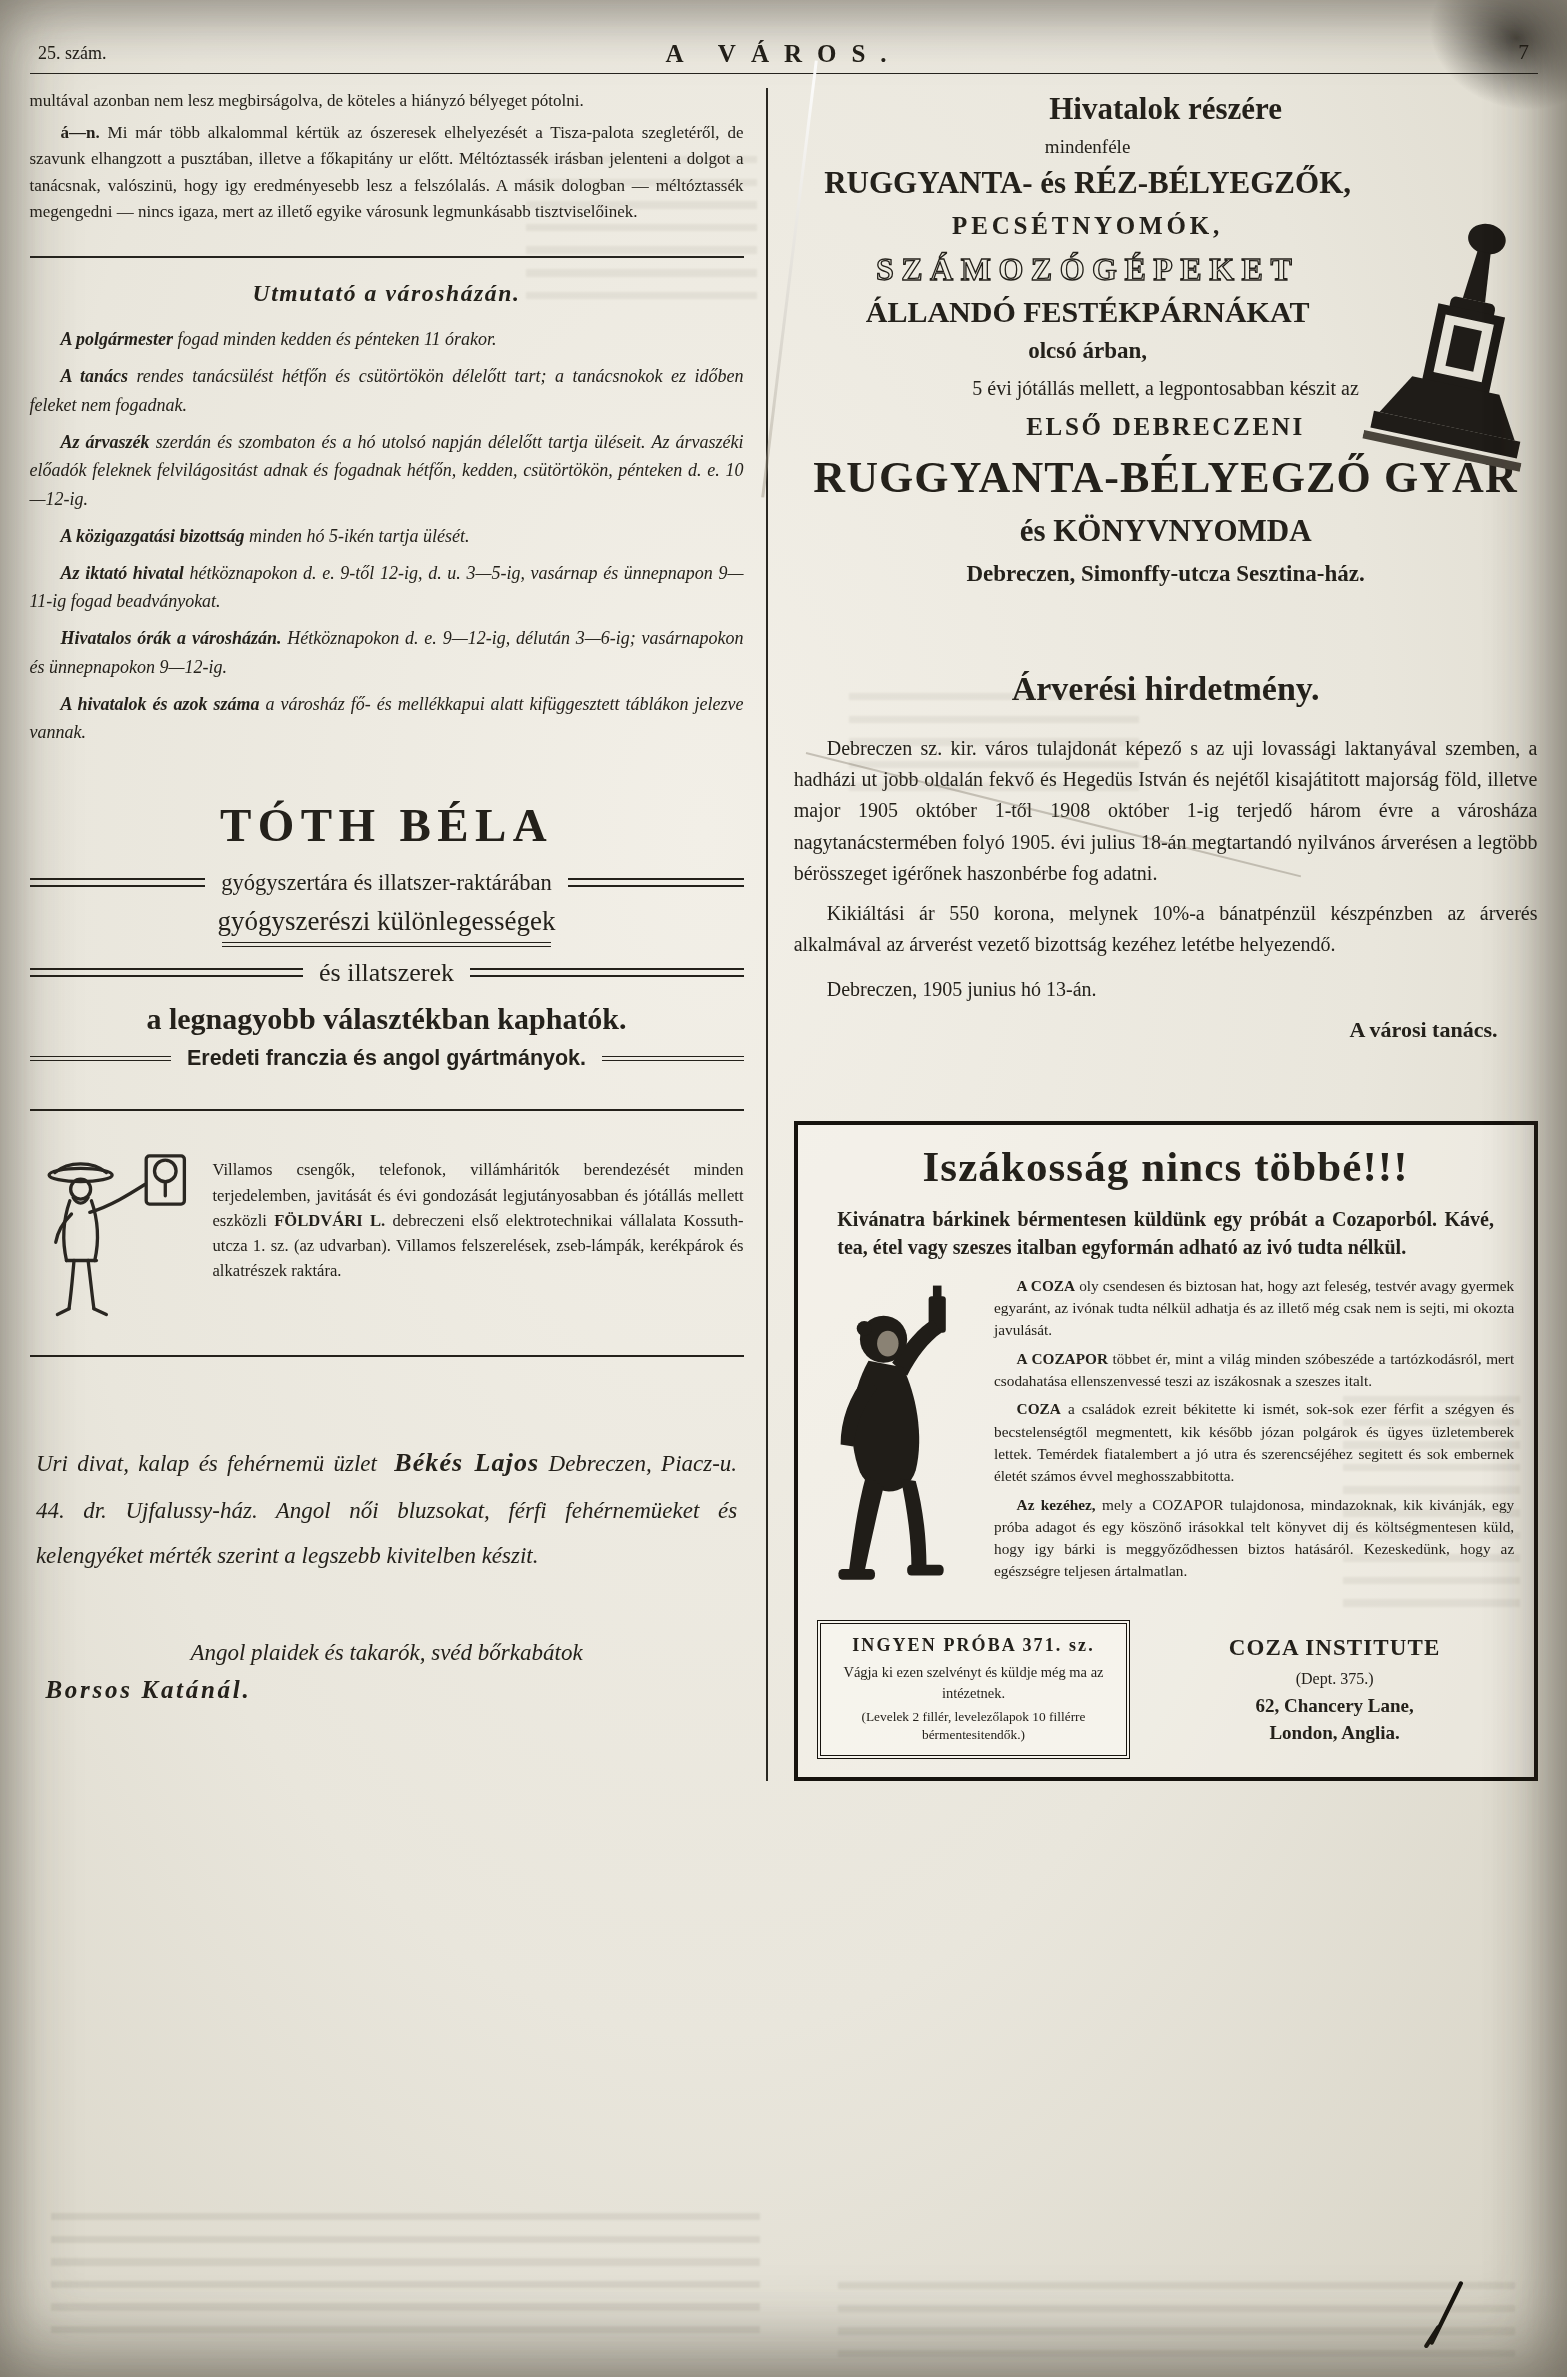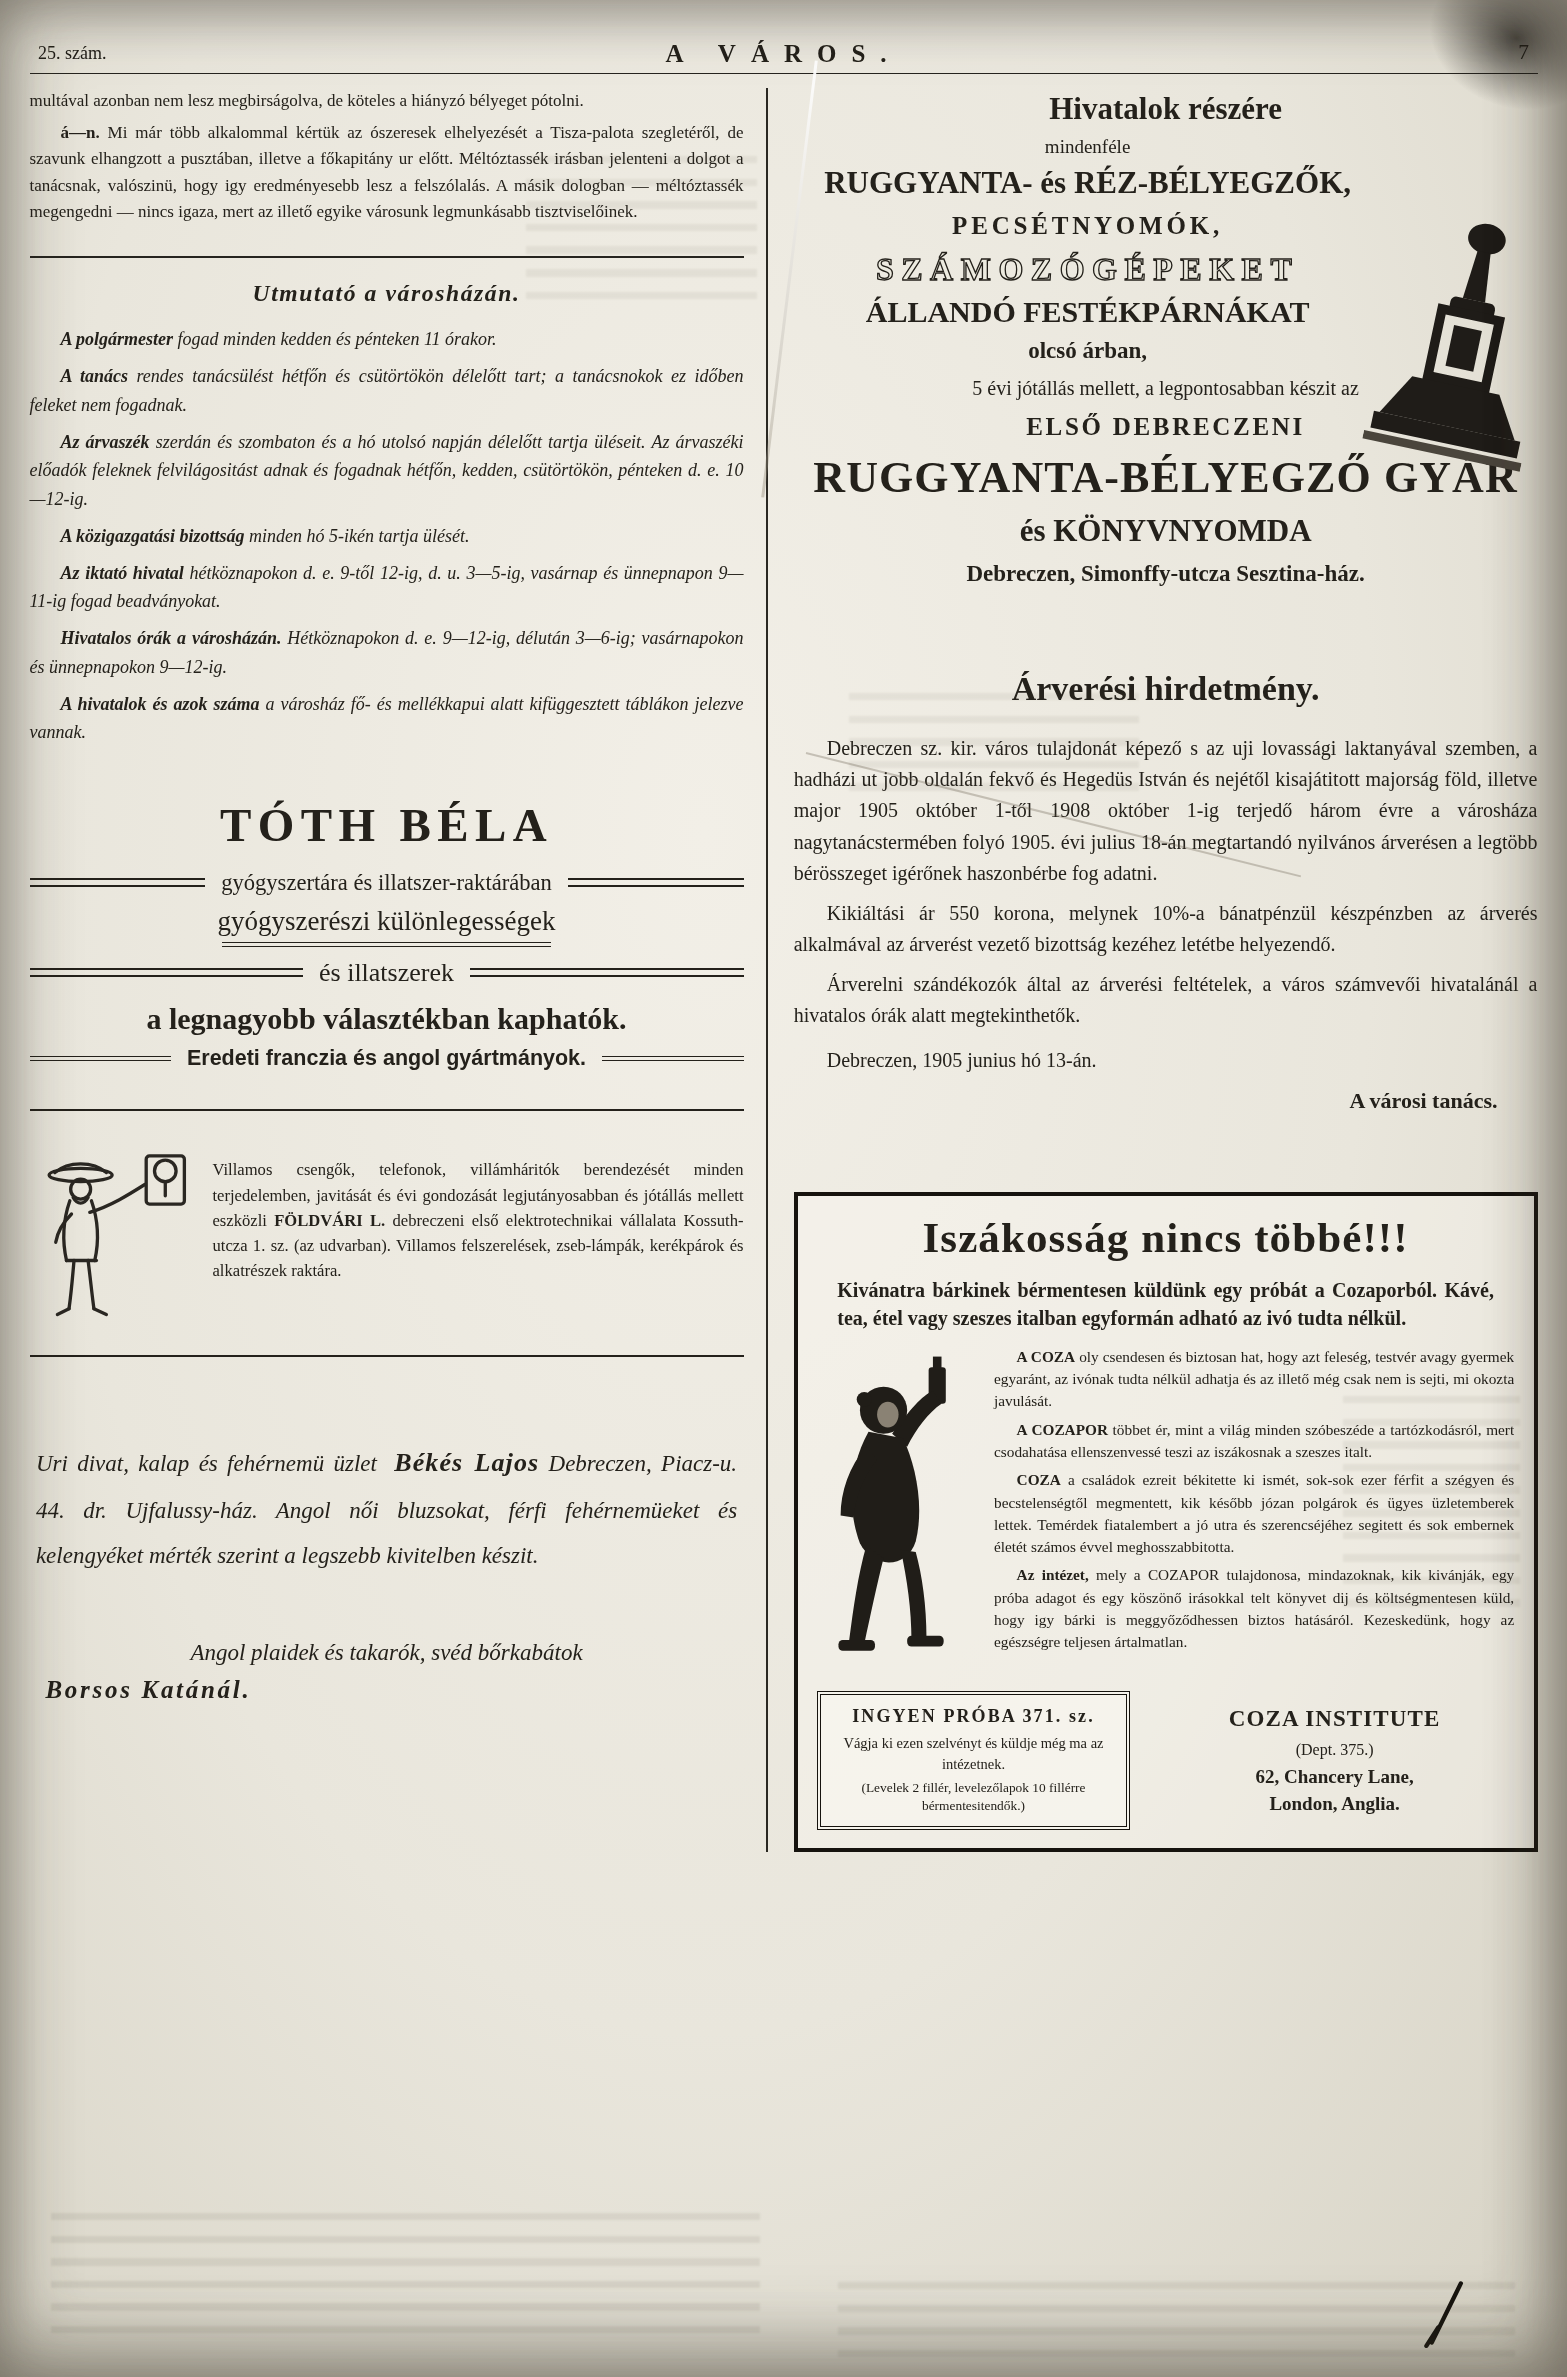--- a/index.html
+++ b/index.html
@@ -254,21 +254,20 @@
         <div class="s10">ELSŐ DEBRECZENI</div>
         <div class="s11">RUGGYANTA-BÉLYEGZŐ GYÁR</div>
         <div class="s12">és KÖNYVNYOMDA</div>
         <div class="s13">Debreczen, Simonffy-utcza Sesztina-ház.</div>
       </div>
 
       <div class="auction">
         <h2 class="auction-title">Árverési hirdetmény.</h2>
         <p class="a-par">Debreczen sz. kir. város tulajdonát képező s az uji lovassági laktanyával szemben, a hadházi ut jobb oldalán fekvő és Hegedüs István és nejétől kisajátitott majorság föld, illetve major 1905 október 1-től 1908 október 1-ig terjedő három évre a városháza nagytanácstermében folyó 1905. évi julius 18-án megtartandó nyilvános árverésen a legtöbb bérösszeget igérőnek haszonbérbe fog adatni.</p>
         <p class="a-par">Kikiáltási ár 550 korona, melynek 10%-a bánatpénzül készpénzben az árverés alkalmával az árverést vezető bizottság kezéhez letétbe helyezendő.</p>
-        <p class="a-par">Árverelni szándékozók által az árverési feltételek, a város számvevői hivatalánál a hivatalos órák alatt megtekinthetők.</p>
         <div class="a-date">Debreczen, 1905 junius hó 13-án.</div>
         <div class="a-sign">A városi tanács.</div>
       </div>
 
       <div class="coza">
         <div class="coza-title">Iszákosság nincs többé!!!</div>
         <p class="coza-intro">Kivánatra bárkinek bérmentesen küldünk egy próbát a Cozaporból. Kávé, tea, étel vagy szeszes italban egyformán adható az ivó tudta nélkül.</p>
         <div class="coza-body">
           <svg class="monkey" viewBox="0 0 150 300">
             <rect x="104" y="18" width="16" height="34" rx="3" fill="#201d18"></rect>
@@ -287,21 +286,21 @@
           <p class="c-par">
             <span class="c-lead">A COZA</span><span> oly csendesen és biztosan hat, hogy azt feleség, testvér avagy gyermek egyaránt, az ivónak tudta nélkül adhatja és az illető még csak nem is sejti, mi okozta javulását.</span>
           </p>
           <p class="c-par">
             <span class="c-lead">A COZAPOR</span><span> többet ér, mint a világ minden szóbeszéde a tartózkodásról, mert csodahatása ellenszenvessé teszi az iszákosnak a szeszes italt.</span>
           </p>
           <p class="c-par">
             <span class="c-lead">COZA</span><span> a családok ezreit békitette ki ismét, sok-sok ezer férfit a szégyen és becstelenségtől megmentett, kik később józan polgárok és ügyes üzletemberek lettek. Temérdek fiatalembert a jó utra és szerencséjéhez segitett és sok embernek életét számos évvel meghosszabbitotta.</span>
           </p>
           <p class="c-par">
-            <span class="c-lead">Az intézet,</span><span> mely a COZAPOR tulajdonosa, mindazoknak, kik kivánják, egy próba adagot és egy köszönő irásokkal telt könyvet dij és költségmentesen küld, hogy igy bárki is meggyőződhessen biztos hatásáról. Kezeskedünk, hogy az egészségre teljesen ártalmatlan.</span>
+            <span class="c-lead">Az kezéhez,</span><span> mely a COZAPOR tulajdonosa, mindazoknak, kik kivánják, egy próba adagot és egy köszönő irásokkal telt könyvet dij és költségmentesen küld, hogy igy bárki is meggyőződhessen biztos hatásáról. Kezeskedünk, hogy az egészségre teljesen ártalmatlan.</span>
           </p>
         </div>
         <div class="coza-bottom">
           <div class="coupon">
             <div class="coupon-l1">INGYEN PRÓBA 371. sz.</div>
             <div class="coupon-l2">Vágja ki ezen szelvényt és küldje még ma az intézetnek.</div>
             <div class="coupon-l3">(Levelek 2 fillér, levelezőlapok 10 fillérre bérmentesitendők.)</div>
           </div>
           <div class="institute">
             <div class="inst-name">COZA INSTITUTE</div>

